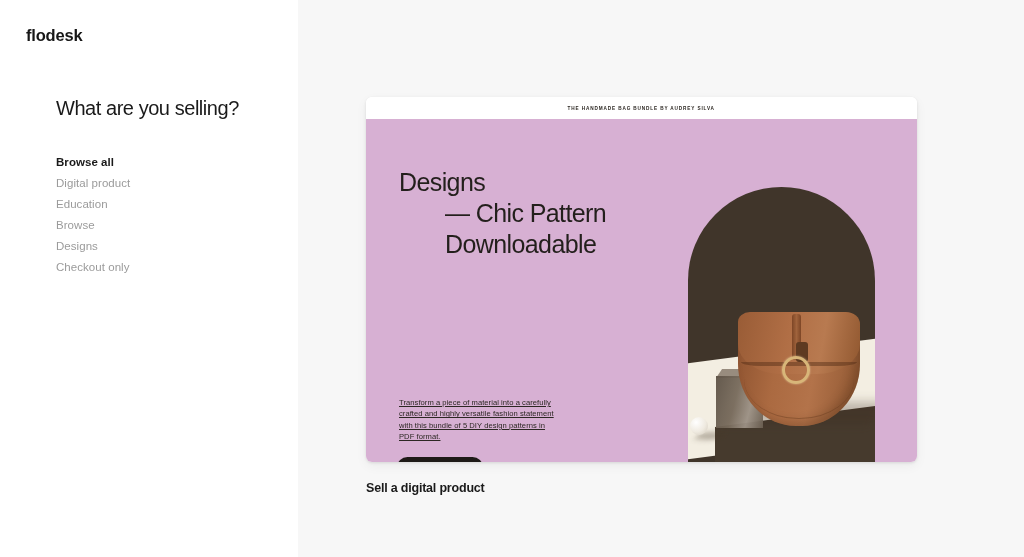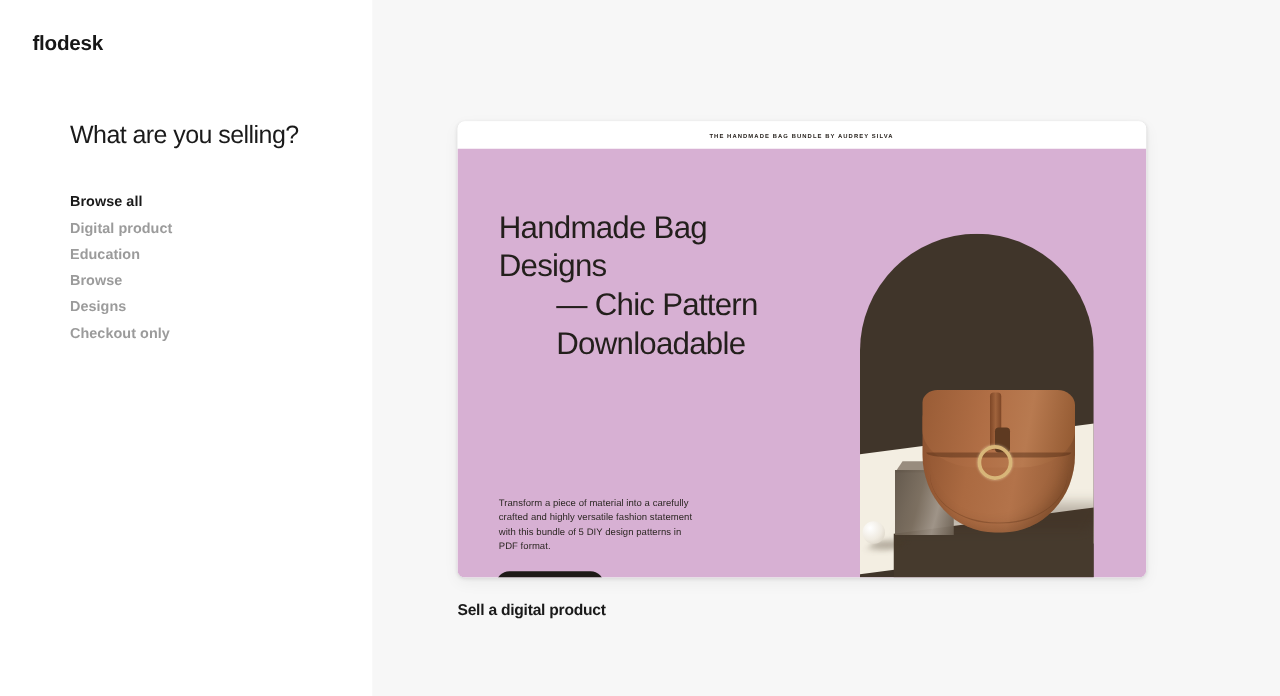--- a/index.html
+++ b/index.html
@@ -67,21 +67,20 @@
     left: 0;
   }
 
   .nav-item {
     font-size: 11.5px;
     line-height: 21px;
     color: #9b9b9b;
     letter-spacing: 0.05px;
     cursor: pointer;
     white-space: nowrap;
-    font-weight: bold;
   }
   .nav-item.is-active {
     color: #1a1a1a;
     font-weight: 700;
   }
 
   
   .main {
     position: relative;
     flex: 1 1 auto;
@@ -317,20 +316,21 @@
   .blurb {
     position: absolute;
     left: 33px;
     top: 278px;
     width: 158px;
     font-size: 7.6px;
     line-height: 11.4px;
     color: #2c2723;
     letter-spacing: 0.05px;
     margin: 0;
+    text-decoration: underline;
   }
 
   .cta {
     position: absolute;
     left: 31px;
     top: 338px;
     width: 86px;
     height: 21px;
     border: none;
     border-radius: 11px;
@@ -407,21 +407,20 @@
                 <div class="bag-flap-edge"></div>
                 <div class="bag-seam"></div>
                 <div class="bag-strap"></div>
                 <div class="bag-tab"></div>
                 <div class="bag-ring"></div>
               </div>
             </div>
           </div>
 
           <h2 class="headline">
-            <span class="ln">Handmade Bag</span>
             <span class="ln">Designs</span>
             <span class="ln-indent">— Chic Pattern</span>
             <span class="ln-indent">Downloadable</span>
           </h2>
 
           <p class="blurb">Transform a piece of material into a carefully crafted and highly versatile fashion statement with this bundle of 5 DIY design patterns in PDF format.</p>
 
           <button class="cta">GET THE BUNDLE</button>
 
         </div>

